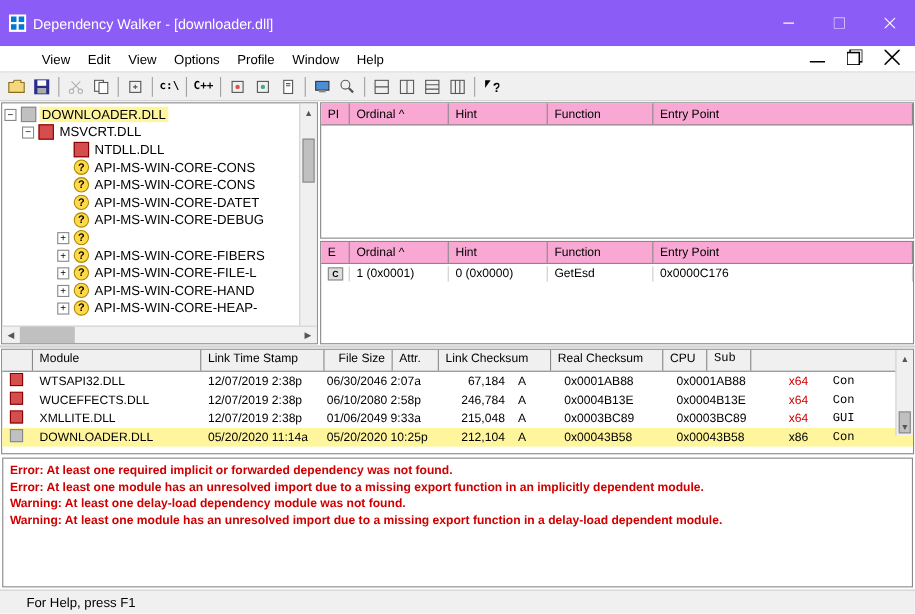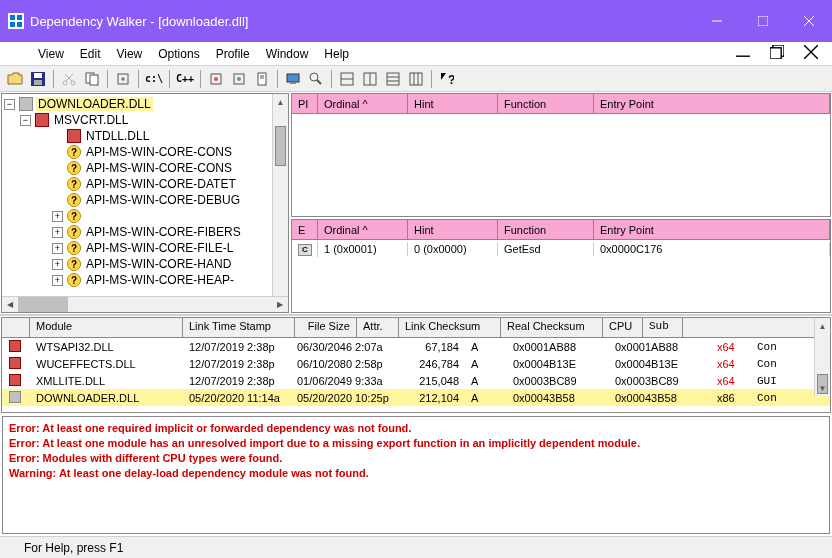--- a/index.html
+++ b/index.html
@@ -421,20 +421,20 @@
     <div class="scroll-v">
         <div class="arr">▲</div>
         <div class="thumb" style="margin-top:40px;height:20px"></div>
         <div class="arr" style="position:absolute;bottom:0;width:100%">▼</div>
       </div>
   </div>
 
   <div class="log" id="log-pane">
       <div>Error: At least one required implicit or forwarded dependency was not found.</div>
       <div>Error: At least one module has an unresolved import due to a missing export function in an implicitly dependent module.</div>
-      <div>Error: Modules with different CPU types were found.</div>
       <div>Warning: At least one delay-load dependency module was not found.</div>
+      <div>Warning: At least one module has an unresolved import due to a missing export function in a delay-load dependent module.</div>
     </div>
 </div>
 
 <div class="status">
   <span>For Help, press F1</span>
 </div>
 
 </body></html>

